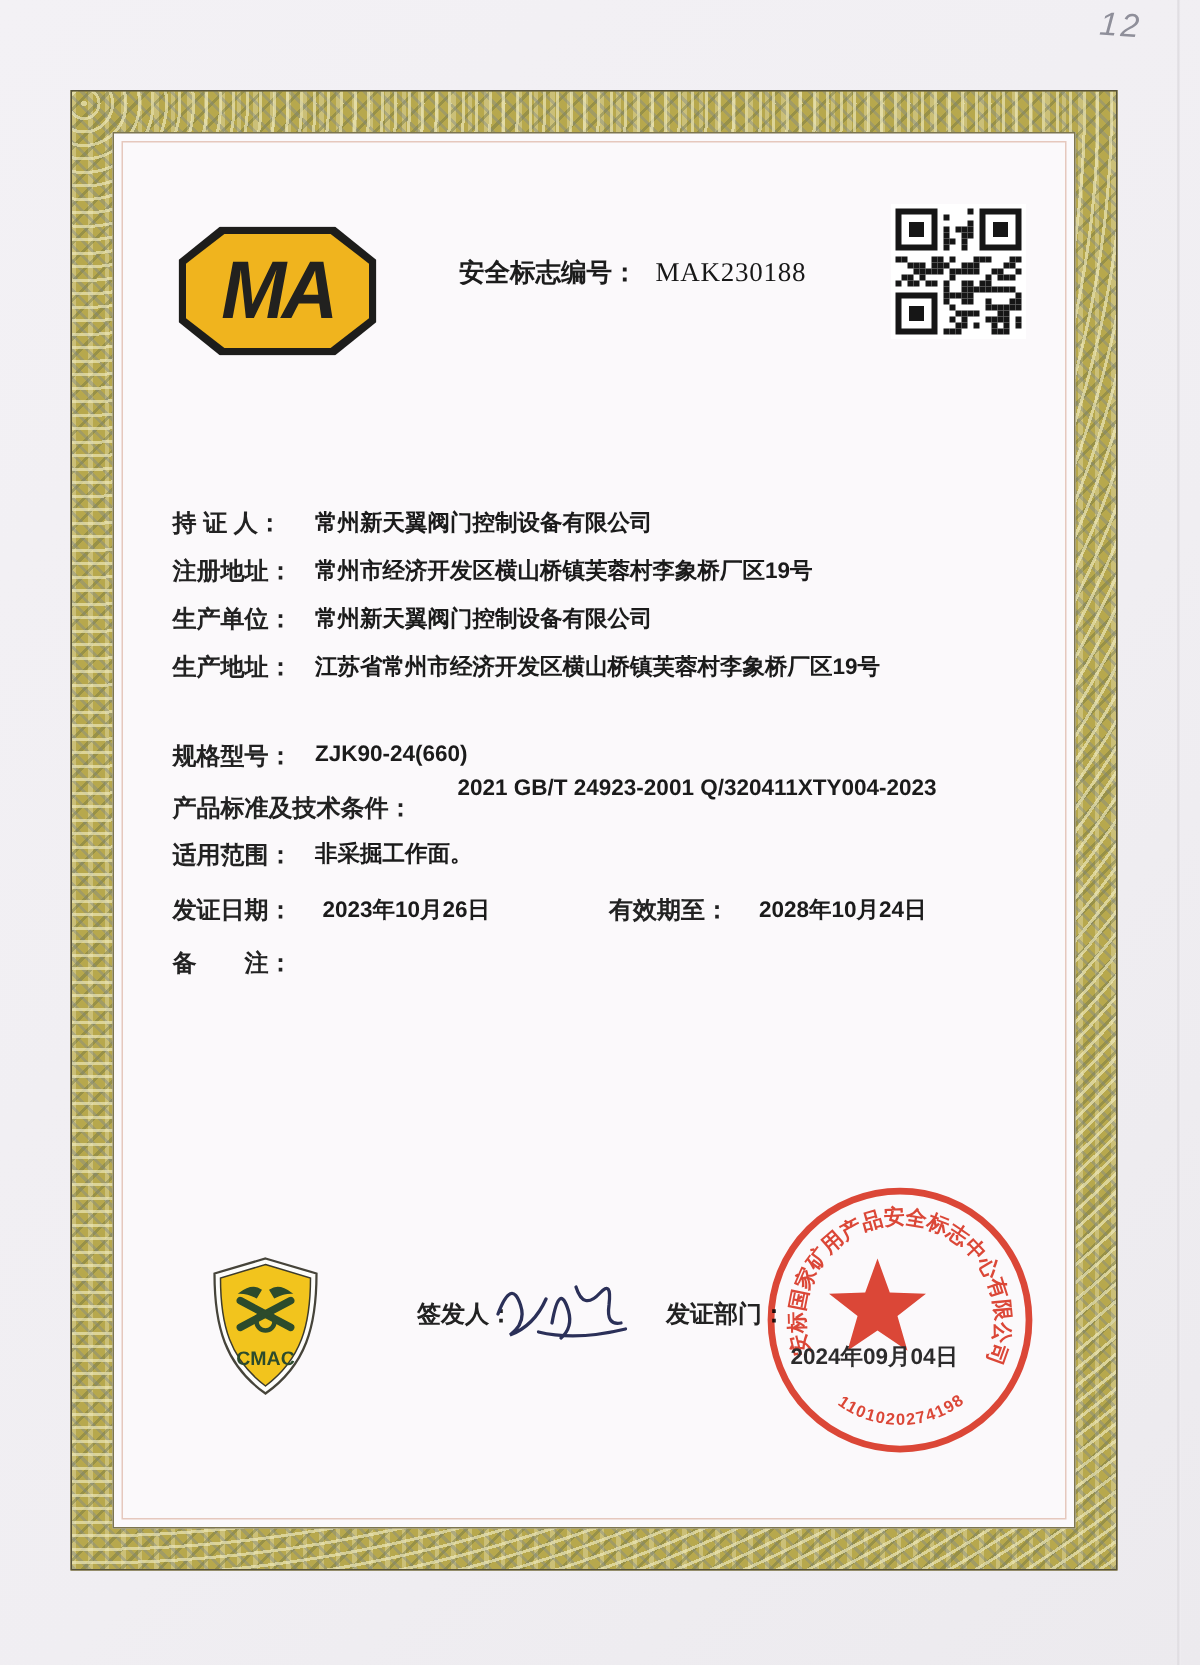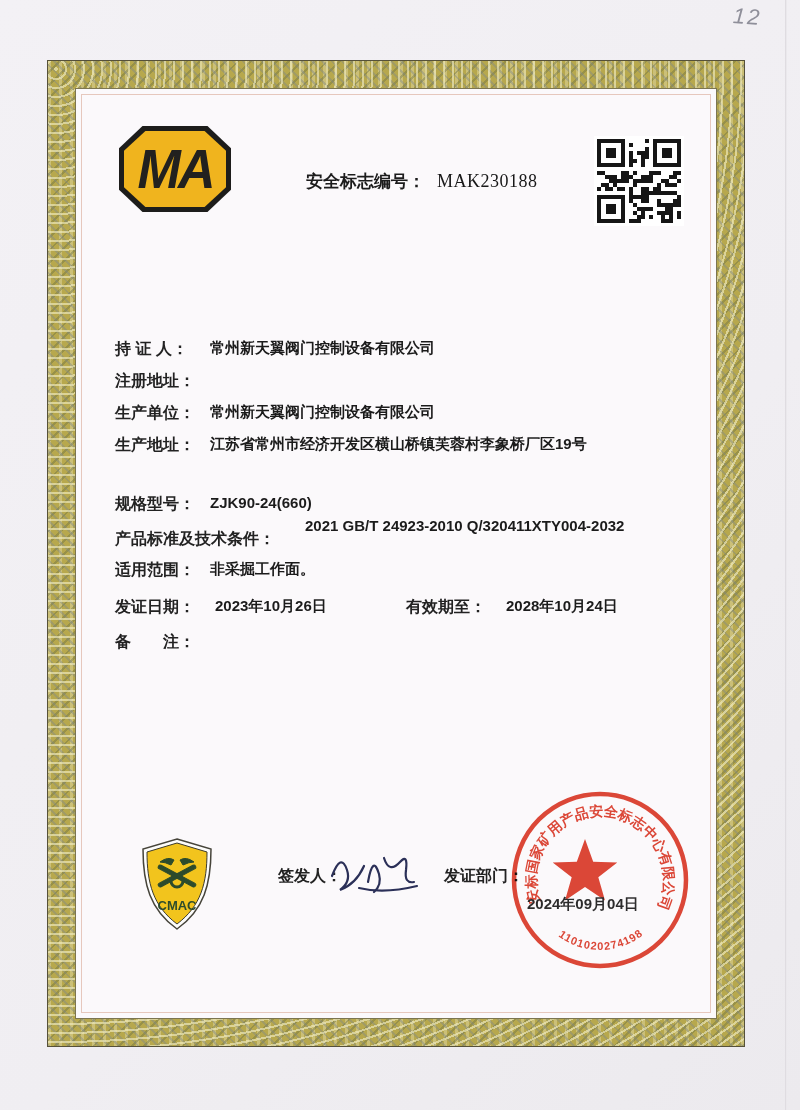--- a/index.html
+++ b/index.html
@@ -13,21 +13,21 @@
     background-color:#b7a84d;
     background-image:
       repeating-radial-gradient(circle at 8px 8px, rgba(240,235,190,.65) 0 2px, rgba(0,0,0,0) 2px 9px),
       repeating-linear-gradient(45deg, rgba(125,135,140,.38) 0 2px, transparent 2px 7px),
       repeating-linear-gradient(-45deg, rgba(86,96,60,.32) 0 2px, transparent 2px 9px),
       repeating-linear-gradient(90deg, rgba(255,252,230,.28) 0 3px, transparent 3px 11px);}
   .inner{position:absolute;left:75px;top:88px;width:642px;height:931px;background:#fbf9fb;border:1px solid #7c7550;box-sizing:border-box;}
   .inner::after{content:"";position:absolute;inset:5px;border:1px solid rgba(214,160,138,.55);pointer-events:none;}
 
   
-  .ma{position:absolute;left:119px;top:126px;width:112px;height:86px;}
+  .ma{position:absolute;left:119px;top:151px;width:132px;height:86px;}
   .ma-outer{position:absolute;inset:0;background:#1d1d1b;clip-path:polygon(21% 0%,79% 0%,100% 26%,100% 74%,79% 100%,21% 100%,0% 74%,0% 26%);}
   .ma-inner{position:absolute;inset:5px;background:#f0b41e;clip-path:polygon(21% 0%,79% 0%,100% 26%,100% 74%,79% 100%,21% 100%,0% 74%,0% 26%);
     display:flex;align-items:center;justify-content:center;}
   .ma-inner span{font-size:52px;font-weight:900;font-style:italic;color:#22211f;letter-spacing:-3px;transform:scaleY(1.05);}
 
   .certno{position:absolute;left:306px;top:170px;display:flex;align-items:baseline;gap:12px;}
   .certno .lbl{font-size:17px;font-weight:700;color:#1c1c1c;}
   .certno .val{font-size:18px;font-family:"Liberation Serif",serif;color:#181818;letter-spacing:.5px;}
 
   
@@ -216,37 +216,38 @@
       </div>
   </div>
 
 
   <div class="frow fr0">
     <span class="flabel">持 证 人：</span>
     <span class="fvalue">常州新天翼阀门控制设备有限公司</span>
   </div>
   <div class="frow fr1">
     <span class="flabel">注册地址：</span>
+    <span class="fvalue">常州市经济开发区横山桥镇芙蓉村李象桥厂区19号</span>
   </div>
   <div class="frow fr2">
     <span class="flabel">生产单位：</span>
     <span class="fvalue">常州新天翼阀门控制设备有限公司</span>
   </div>
   <div class="frow fr3">
     <span class="flabel">生产地址：</span>
     <span class="fvalue">江苏省常州市经济开发区横山桥镇芙蓉村李象桥厂区19号</span>
   </div>
   <div class="frow fr5">
     <span class="flabel">规格型号：</span>
     <span class="fvalue">ZJK90-24(660)</span>
   </div>
 
   <div class="std-label flabel">产品标准及技术条件：</div>
   <div class="std-val fvalue">
-    <div>2021 GB/T 24923-2010 Q/320411XTY004-2032</div>
+    <div>2021 GB/T 24923-2001 Q/320411XTY004-2023</div>
   </div>
 
   <div class="frow scope">
     <span class="flabel">适用范围：</span>
     <span class="fvalue">非采掘工作面。</span>
   </div>
 
   <div class="dates">
     <span class="flabel d-iss-l">发证日期：</span>
     <span class="fvalue d-iss-v">2023年10月26日</span>

